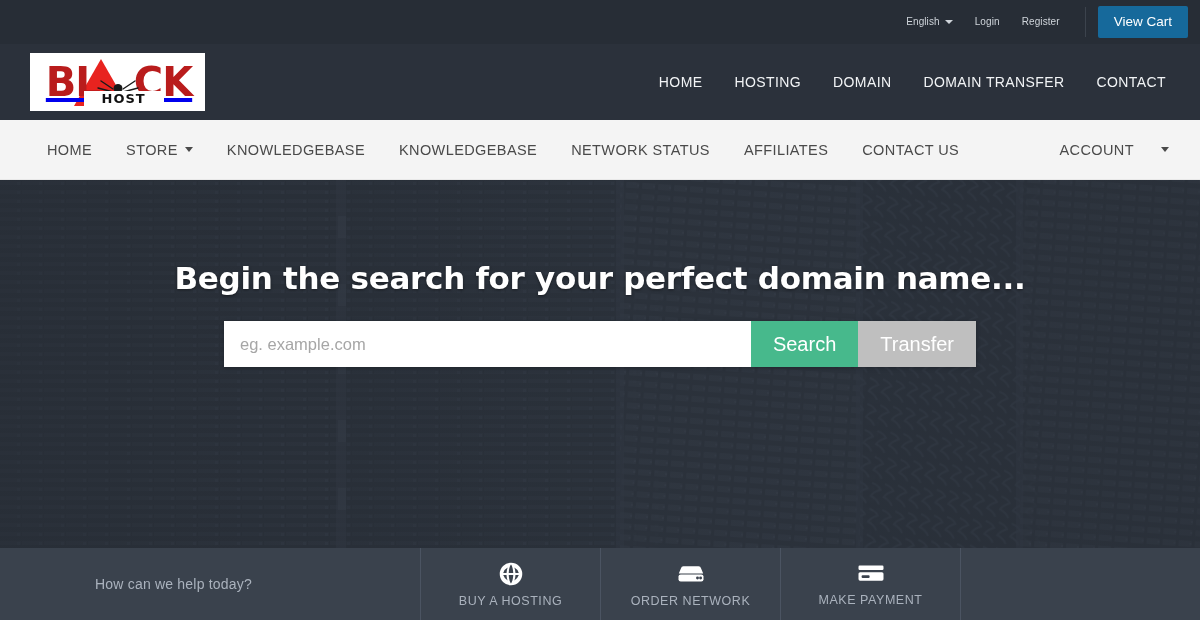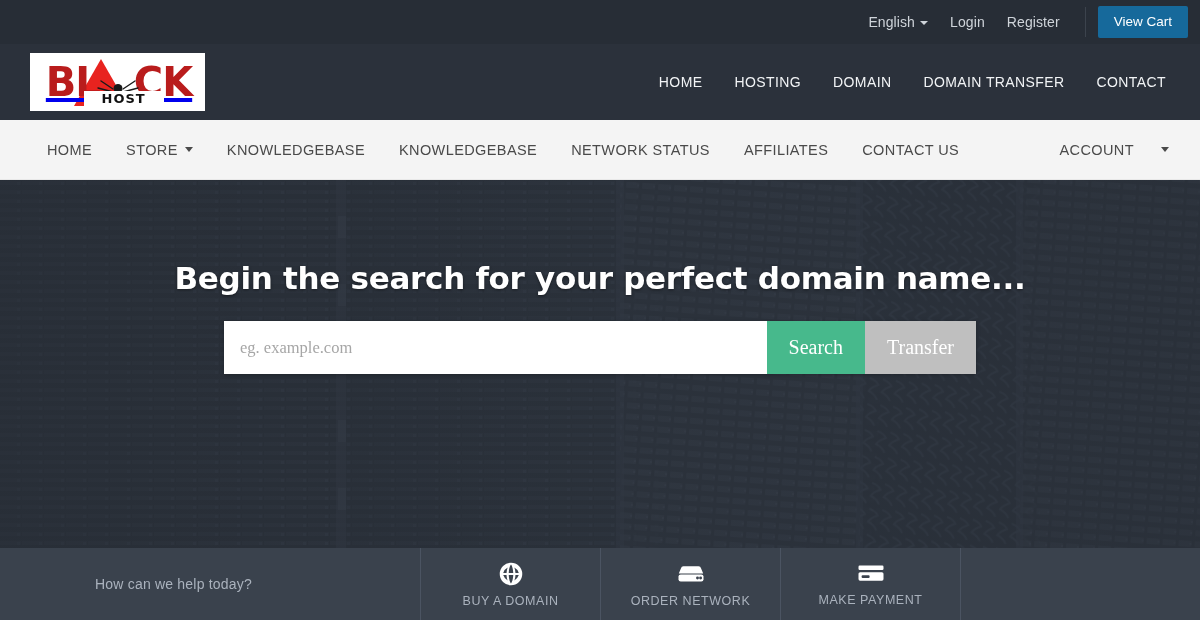--- a/index.html
+++ b/index.html
@@ -12,21 +12,21 @@
 
   
   .topbar {
     height: 44px; width: 100%;
     background: #272d36;
     display: flex; align-items: center; justify-content: flex-end;
     padding-right: 12px;
   }
   .topbar-links { display: flex; align-items: center; height: 100%; }
   .topbar-link {
-    color: #cfd4da; font-size: 14px; text-decoration: none;
+    color: #cfd4da; font-size: 10px; text-decoration: none;
     padding: 0 11px; line-height: 44px; white-space: nowrap;
     letter-spacing: .1px;
   }
   .caret-down {
     display: inline-block; width: 0; height: 0; margin-left: 5px;
     border-left: 4px solid transparent; border-right: 4px solid transparent;
     border-top: 4px solid #cfd4da; vertical-align: middle;
   }
   .topbar-sep { width: 1px; height: 30px; background: #3c434d; margin: 0 12px 0 14px; }
   .view-cart-btn {
@@ -109,22 +109,22 @@
   }
   .hero-inner { position: relative; z-index: 3; width: 100%; text-align: center; }
   .hero-title {
     margin-top: 80px;
     color: #ffffff; font-size: 31px; font-weight: 700;
     letter-spacing: -.3px; text-shadow: 0 1px 3px rgba(0,0,0,.45);
     font-family: "DejaVu Sans", sans-serif;
     text-align: center;
   }
   .search-wrap {
-    margin: 25px auto 12px; width: 752px; height: 53px;
-    display: flex; box-shadow: 0 1px 4px rgba(0,0,0,.25); font-family: Liberation Serif, serif;
+    margin: 25px auto 12px; width: 752px; height: 46px;
+    display: flex; box-shadow: 0 1px 4px rgba(0,0,0,.25);
   }
   .search-input {
     flex: 1; border: none; outline: none; background: #ffffff;
     font-size: 16.5px; color: #555; padding: 0 16px;
     font-family: inherit;
   }
   .search-input::placeholder { color: #a6a6a6; }
   .btn-search, .btn-transfer {
     border: none; font-size: 20px; color: #ffffff; cursor: pointer;
     padding: 0 22px; font-family: inherit; white-space: nowrap;
@@ -276,21 +276,21 @@
 
 <div class="helpbar">
   <div class="help-label">How can we help today?</div>
 
   <a class="help-item" href="#">
     <span class="hicon">
       <svg width="26" height="26" viewBox="0 0 24 24" fill="currentColor">
         <path d="M12 1.6a10.4 10.4 0 100 20.8 10.4 10.4 0 000-20.8zm7.2 9.4h-3.1a15.6 15.6 0 00-1-4.9 8.5 8.5 0 014.1 4.9zM12 3.3c.8 1 1.8 3 2.1 7.7H9.9C10.2 6.3 11.2 4.3 12 3.3zM4.8 11a8.5 8.5 0 014.1-4.9 15.6 15.6 0 00-1 4.9H4.8zm0 2h3.1c.1 1.9.4 3.6 1 4.9A8.5 8.5 0 014.8 13zm5.1 0h4.2c-.3 4.7-1.3 6.7-2.1 7.7-.8-1-1.8-3-2.1-7.7zm5.2 4.9c.6-1.3.9-3 1-4.9h3.1a8.5 8.5 0 01-4.1 4.9z"></path>
       </svg>
     </span>
-    <span class="hlabel">BUY A DOMAIN</span>
+    <span class="hlabel">BUY A HOSTING</span>
   </a>
 
   <a class="help-item" href="#">
     <span class="hicon">
       <svg width="28" height="26" viewBox="0 0 28 22" fill="currentColor">
         <path d="M6.5 3.2h15A2.5 2.5 0 0124 5.2l2.2 5.2H1.8L4 5.2a2.5 2.5 0 012.5-2z"></path>
         <rect x="1.5" y="11.4" width="25" height="7" rx="2.2"></rect>
         <circle cx="20.5" cy="15" r="1.45" fill="#3a424d"></circle>
         <circle cx="23.6" cy="15" r="1.45" fill="#3a424d"></circle>
       </svg>

